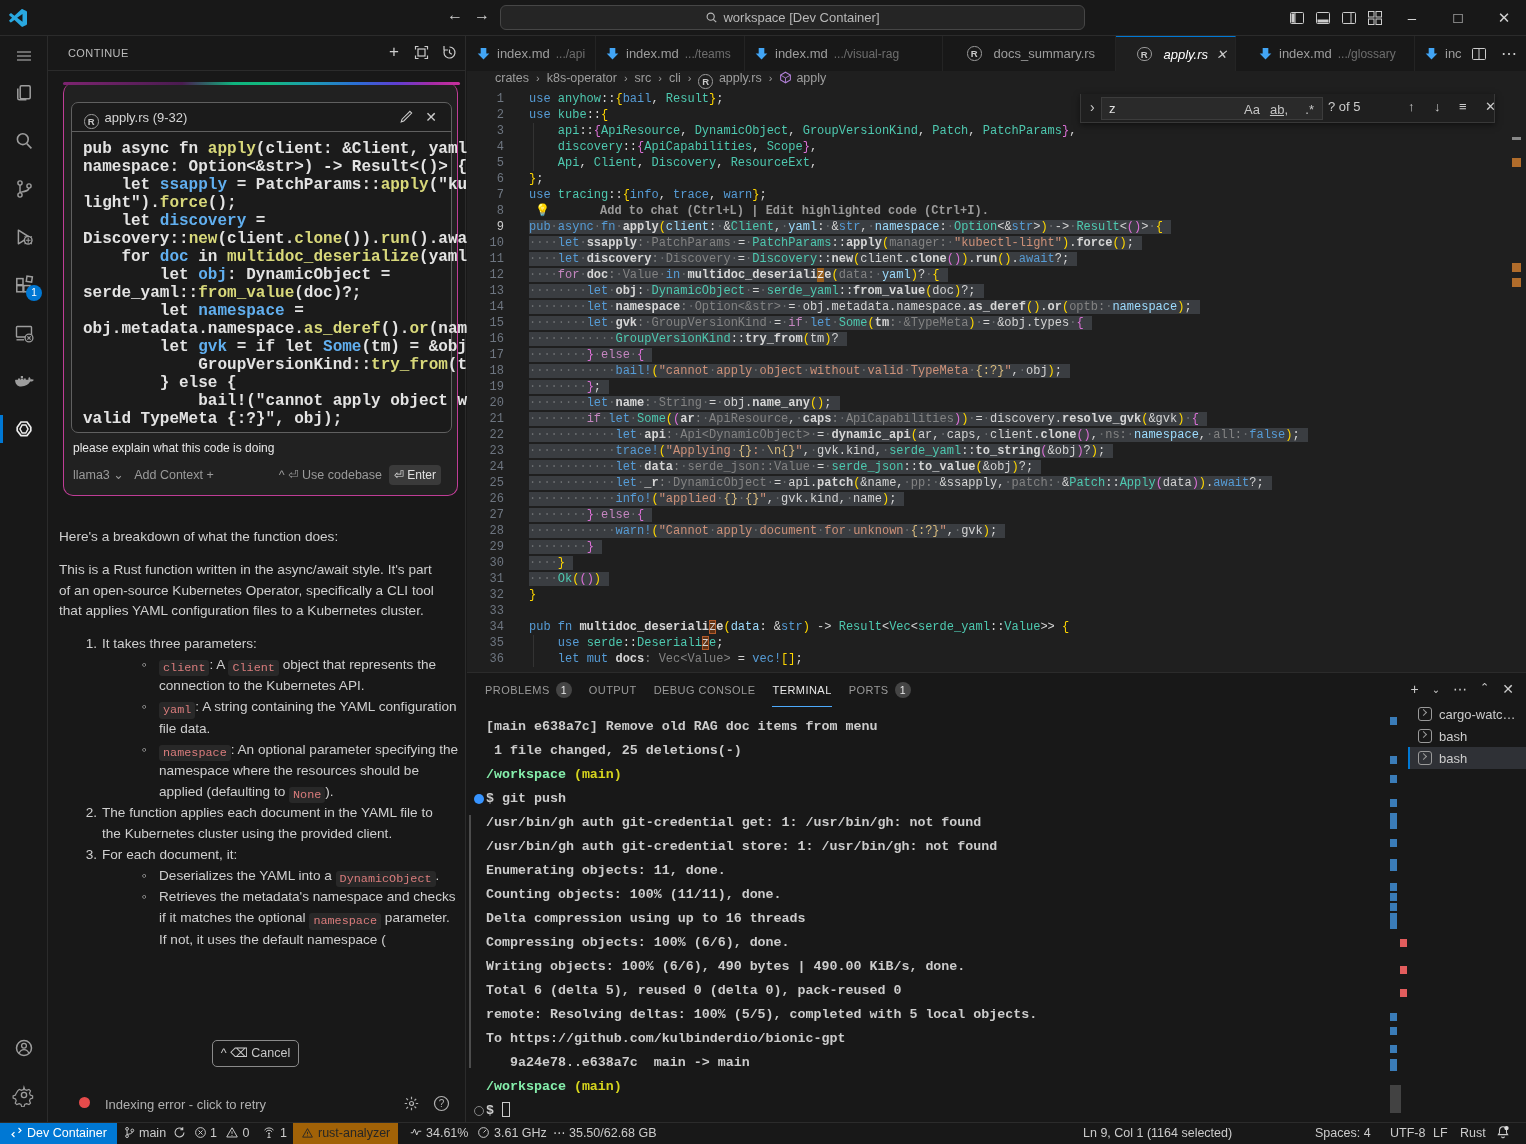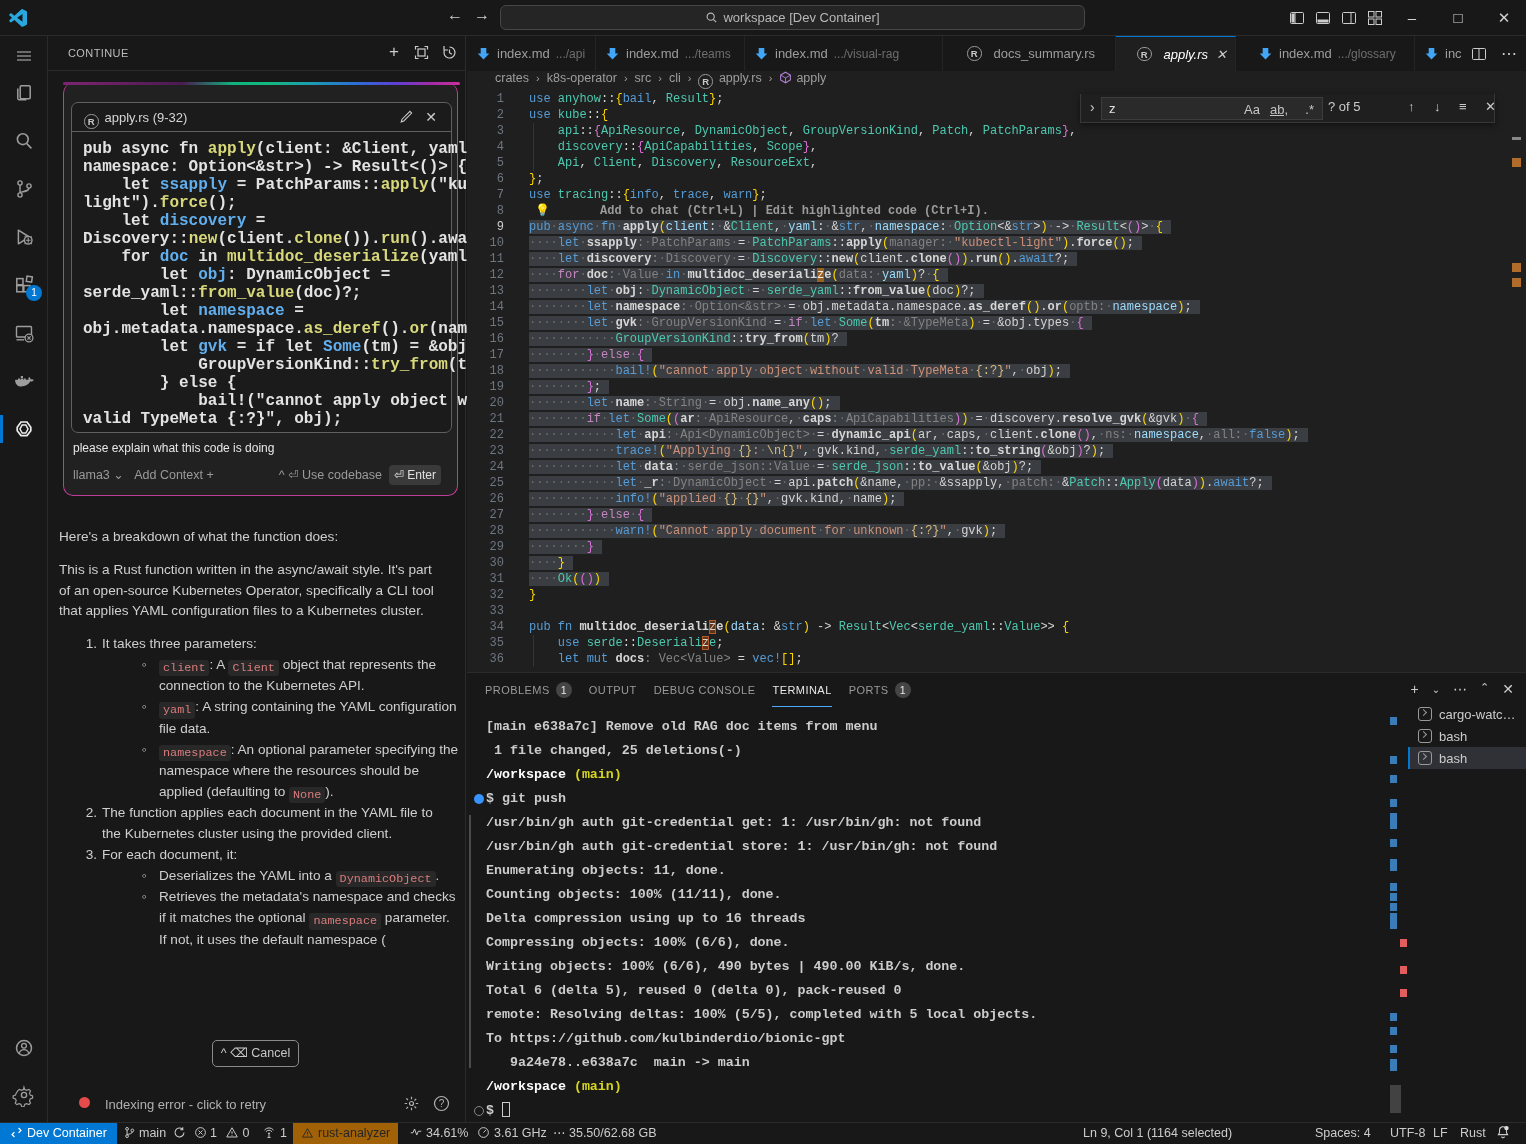--- a/index.html
+++ b/index.html
@@ -79,21 +79,21 @@
 .ovm{position:absolute;width:9px;height:7px}
 
 #panel{position:absolute;left:0;top:636px;width:1059px;height:450px;background:#181818;border-top:1px solid #2b2b2b}
 #ptabs{position:absolute;left:18px;top:0;height:34px;display:flex;align-items:center;gap:17px;font-size:11px;color:#9a9a9a;letter-spacing:.45px}
 .ptab{display:flex;align-items:center;gap:6px}
 .ptab.on{color:#e7e7e7;border-bottom:1px solid #4daafc;height:34px;line-height:34px}
 .pbadge{display:inline-block;min-width:16px;height:16px;background:#454545;border-radius:9px;color:#eaeaea;font-size:10.5px;text-align:center;line-height:16px;letter-spacing:0}
 #pacts{position:absolute;right:12px;top:8px;color:#cccccc;display:flex;gap:13px;font-size:14px}
 #term{position:absolute;left:19px;top:42px;font-family:"Liberation Mono",monospace;font-size:13.32px;line-height:24px;color:#cccccc;white-space:pre;font-weight:700}
 .tl{height:24px}
-.tg{color:#ffffff}
+.tg{color:#86efac}
 .ty{color:#d6d51e}
 .tcur{display:inline-block;width:8px;height:15px;border:1px solid #cccccc;vertical-align:-3px}
 .tdeco{position:absolute;width:10px;height:10px;border-radius:50%}
 #termside{position:absolute;right:0;top:30px;width:118px}
 .trow{height:22px;display:flex;align-items:center;font-size:13px;color:#cccccc;padding-left:10px;position:relative}
 .trow.on{background:#2f3136}
 .trow.on::before{content:"";position:absolute;left:0;top:0;width:2px;height:22px;background:#0078d4}
 .ticon{width:14px;height:14px;border:1.2px solid #9a9a9a;border-radius:3px;margin-right:7px;position:relative}
 .ticon::after{content:"";position:absolute;left:2px;top:2px;width:4px;height:4px;border-left:1.2px solid #9a9a9a;border-bottom:1.2px solid #9a9a9a;transform:rotate(-135deg)}
 .tmark{position:absolute;width:7px}

